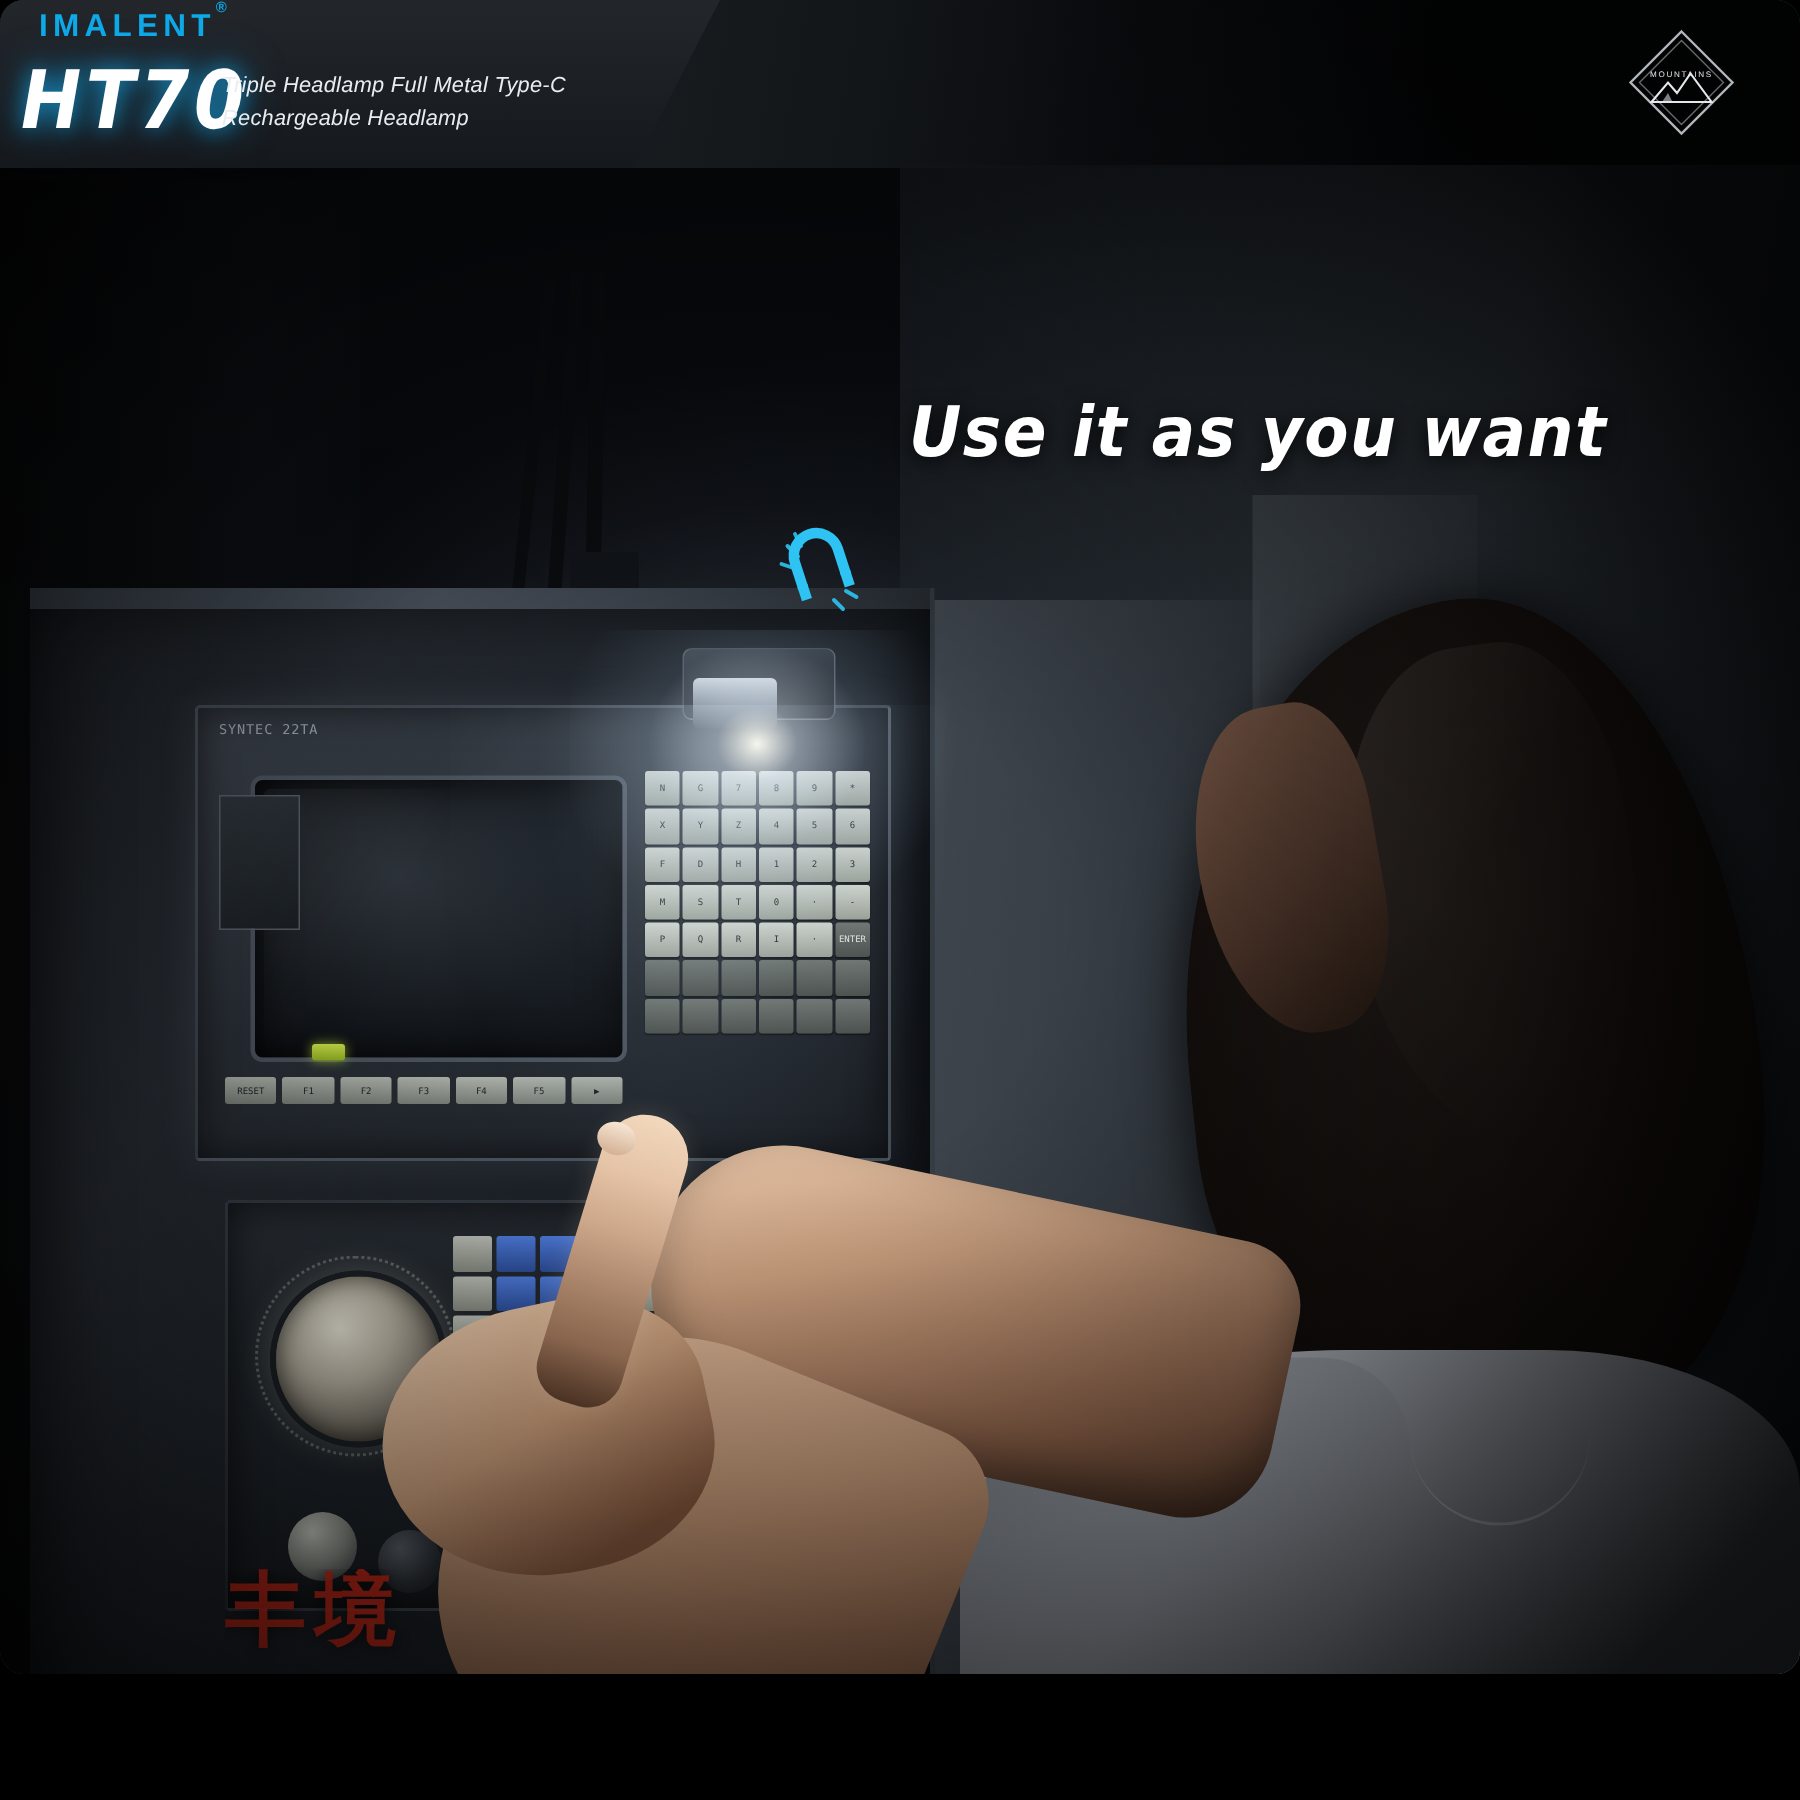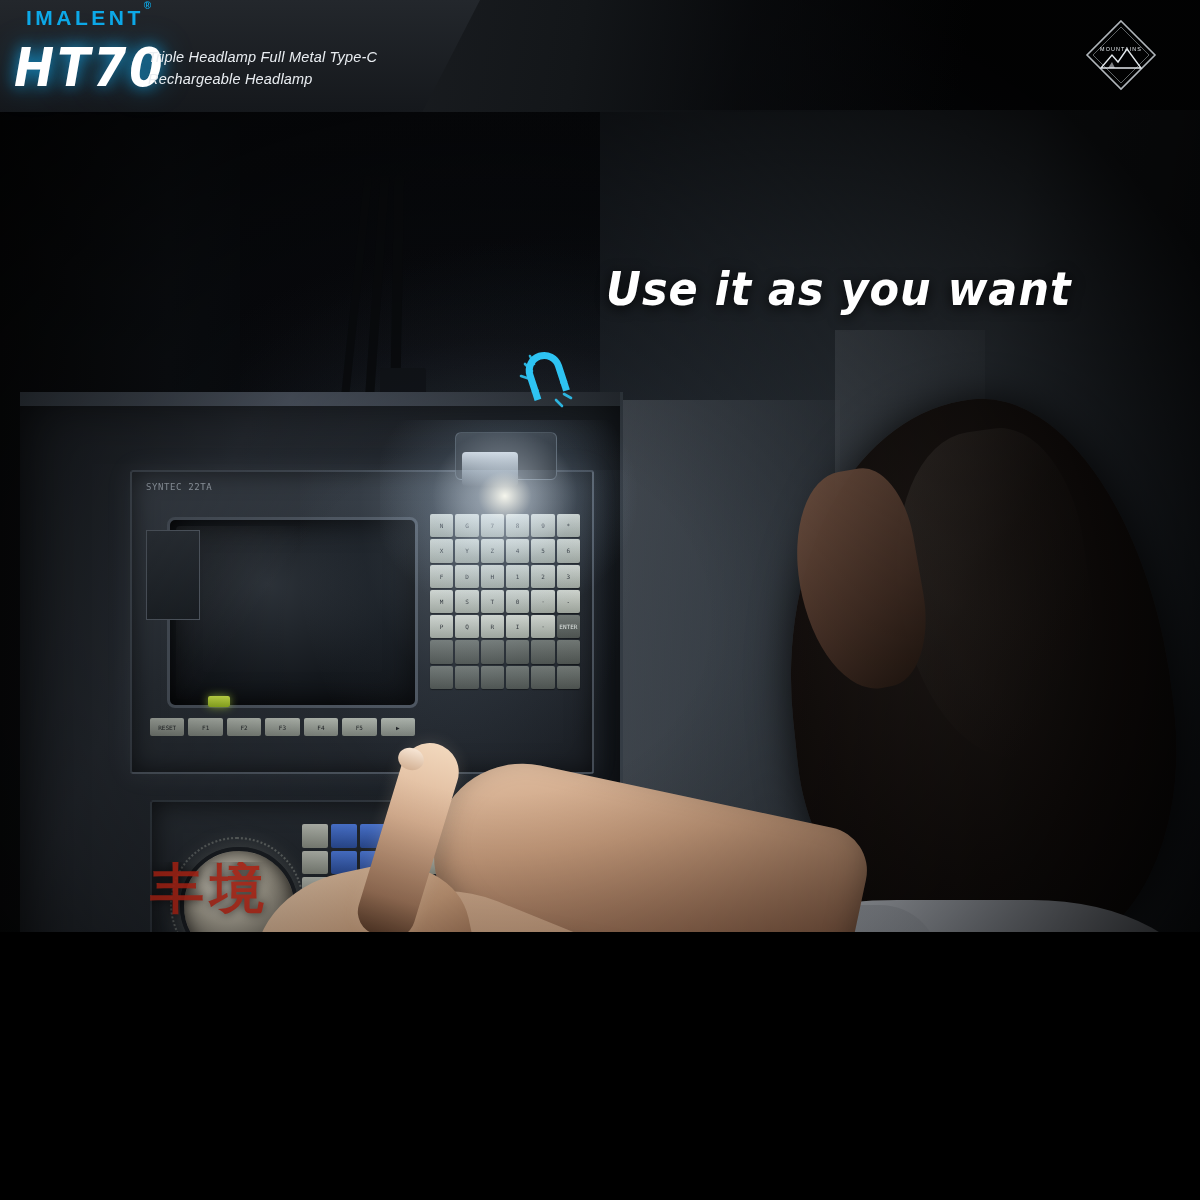--- a/index.html
+++ b/index.html
@@ -6,23 +6,24 @@
     margin: 0;
     padding: 0;
     background: #000;
   }
   body {
     font-family: "Liberation Sans", sans-serif;
   }
   #stage {
     position: relative;
     width: 1200px;
-    height: 932px;
+    height: 1116px;
     overflow: hidden;
     background: #0f766e;
+    border-radius: 16px;
   }
 
   
   .scene {
     position: absolute;
     inset: 0;
     background:
       radial-gradient(ellipse 520px 360px at 500px 500px, rgba(120,135,150,0.26) 0%, rgba(60,70,82,0.10) 45%, rgba(0,0,0,0) 72%),
       radial-gradient(ellipse 900px 700px at 640px 640px, rgba(40,48,58,0.55) 0%, rgba(8,10,14,0.2) 60%, rgba(0,0,0,0) 85%),
       linear-gradient(180deg, #0a0c10 0%, #080a0e 40%, #05060a 100%);

